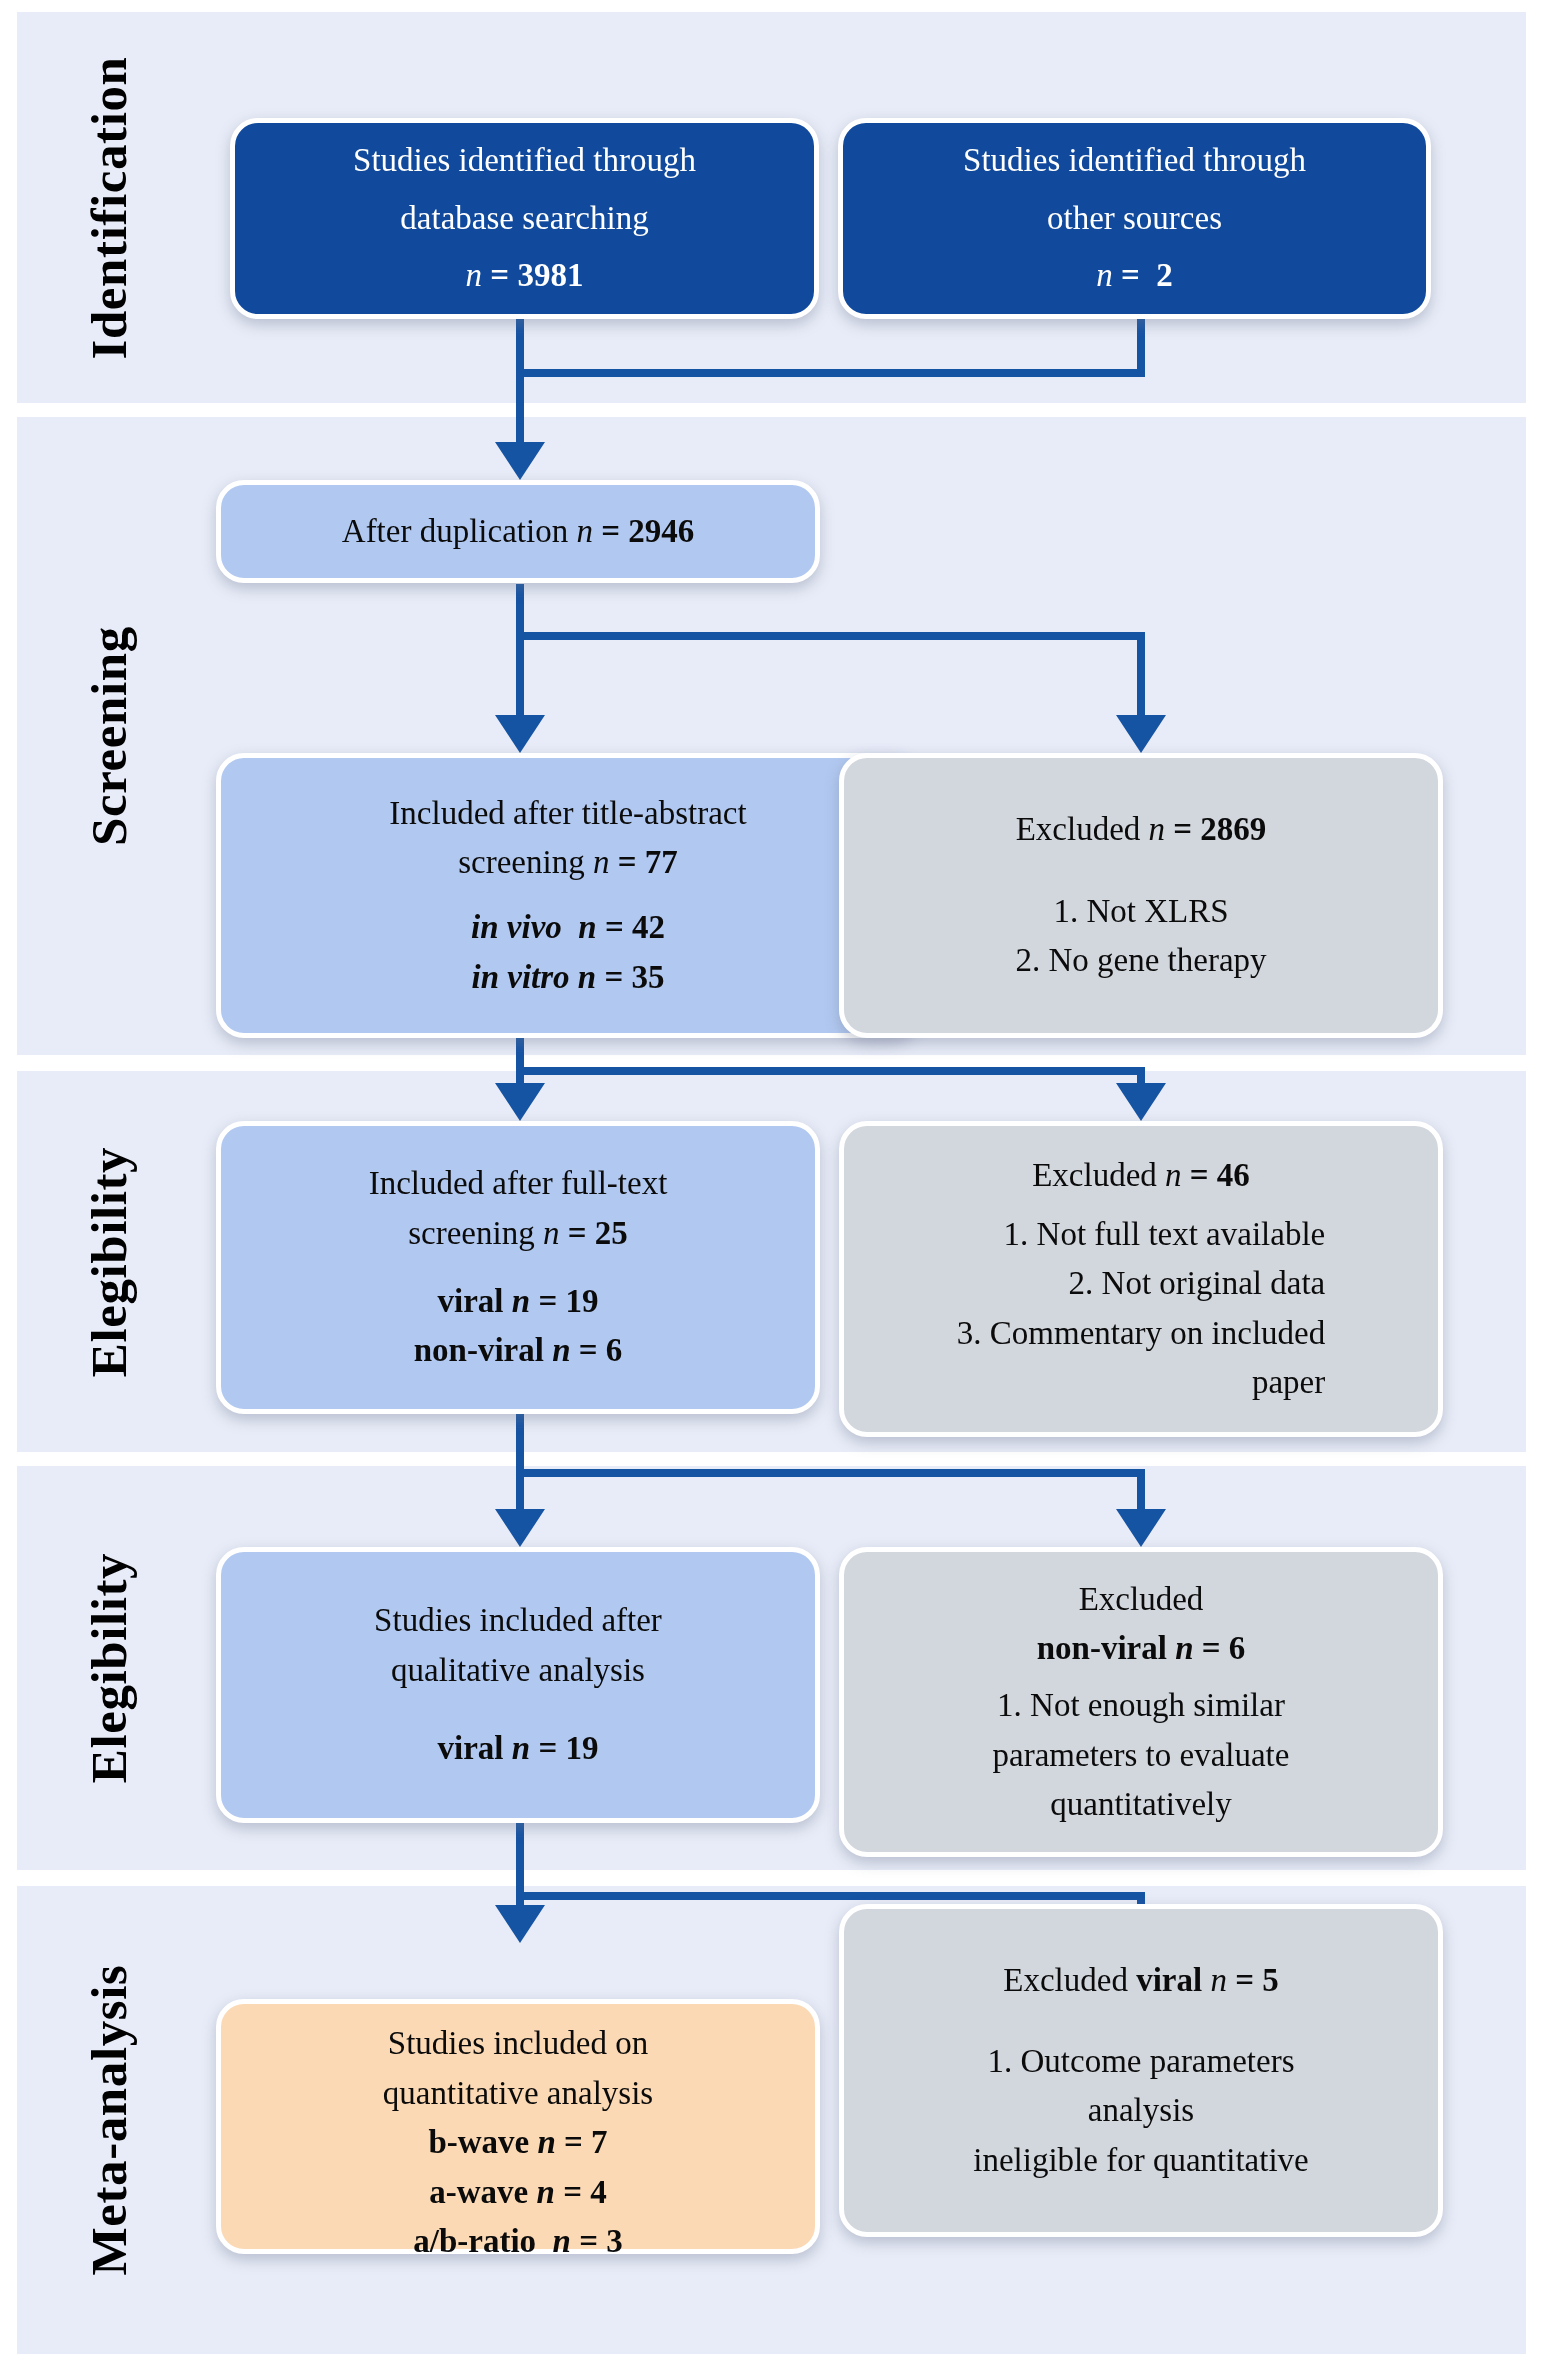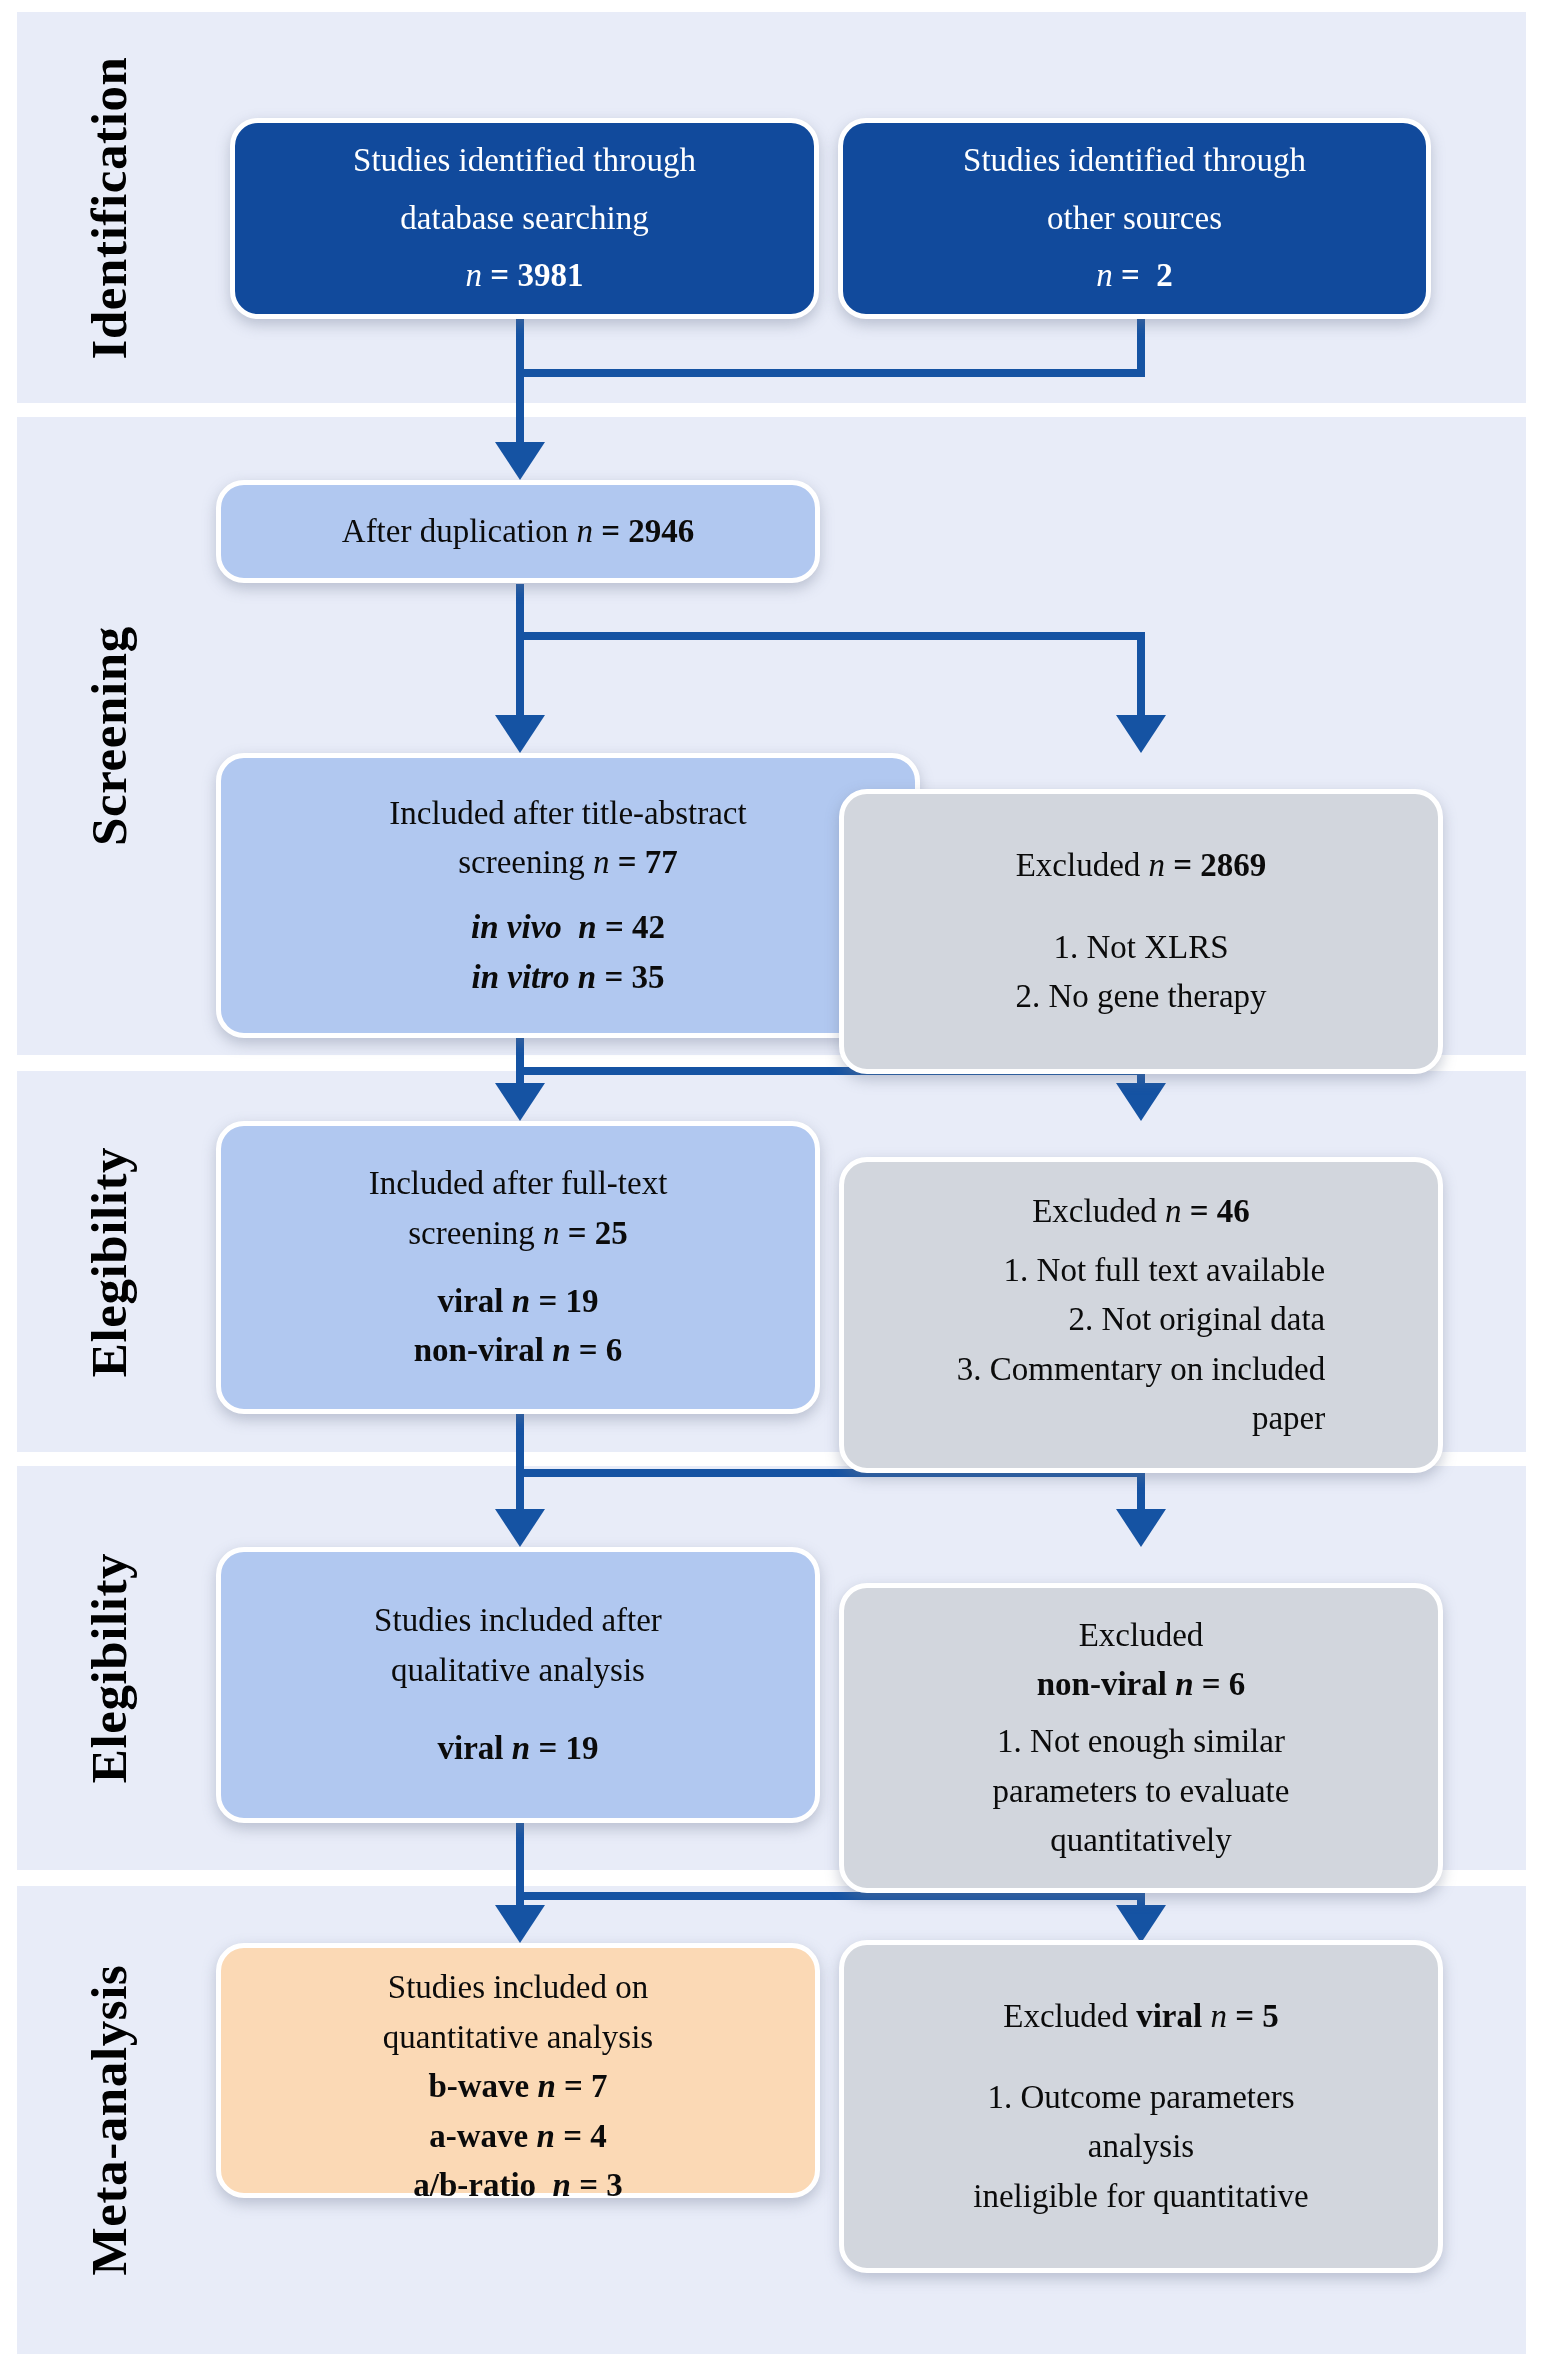--- a/index.html
+++ b/index.html
@@ -32,21 +32,21 @@
     box-shadow:0 5.7px 14px rgba(110,120,145,.38);
     display:flex;flex-direction:column;
     justify-content:space-evenly;align-items:center;
     padding:15px 19.5px;
     font-size:33px;line-height:1.5;
     text-align:center;
   }
   .box.center{justify-content:center;}
   .box.dark{background:var(--dark-box,#114a9c);color:#ffffff;line-height:1.75;}
   .box.light{background:var(--light-box,#b1c8f0);}
-  .box.gray{background:var(--gray-box,#d2d6dd);margin-top:36px;}
+  .box.gray{background:var(--gray-box,#d2d6dd);}
   .box.peach{background:var(--peach-box,#fbd9b5);}
   .lines{display:block;}
   .lines.left{text-align:center;}
   .line{white-space:pre-wrap;}
   .s-i{font-style:italic;}
   .s-b{font-weight:700;}
   .s-bi{font-weight:700;font-style:italic;}
   .conn{position:absolute;background:var(--conn,#1553a3);}
   .conn.v{width:8px;}
   .conn.h{height:8px;}
@@ -189,21 +189,21 @@
         <div class="line"><span>Excluded</span></div>
         <div class="line"><span class="s-b">non-viral </span><span class="s-bi">n</span><span class="s-b"> = 6</span></div>
       </div>
     <div class="lines">
         <div class="line"><span>1. Not enough similar</span></div>
         <div class="line"><span>parameters to evaluate</span></div>
         <div class="line"><span>quantitatively</span></div>
       </div>
   </div>
 
-  <div class="box peach" style="left:216px;top:1943px;width:604px;height:255px;">
+  <div class="box peach" style="left:216px;top:1999px;width:604px;height:255px;">
     <div class="lines">
         <div class="line"><span>Studies included on</span></div>
         <div class="line"><span>quantitative analysis</span></div>
       </div>
     <div class="lines">
         <div class="line"><span class="s-b">b-wave </span><span class="s-bi">n</span><span class="s-b"> = 7</span></div>
         <div class="line"><span class="s-b">a-wave </span><span class="s-bi">n</span><span class="s-b"> = 4</span></div>
         <div class="line"><span class="s-b">a/b-ratio  </span><span class="s-bi">n</span><span class="s-b"> = 3</span></div>
       </div>
   </div>

